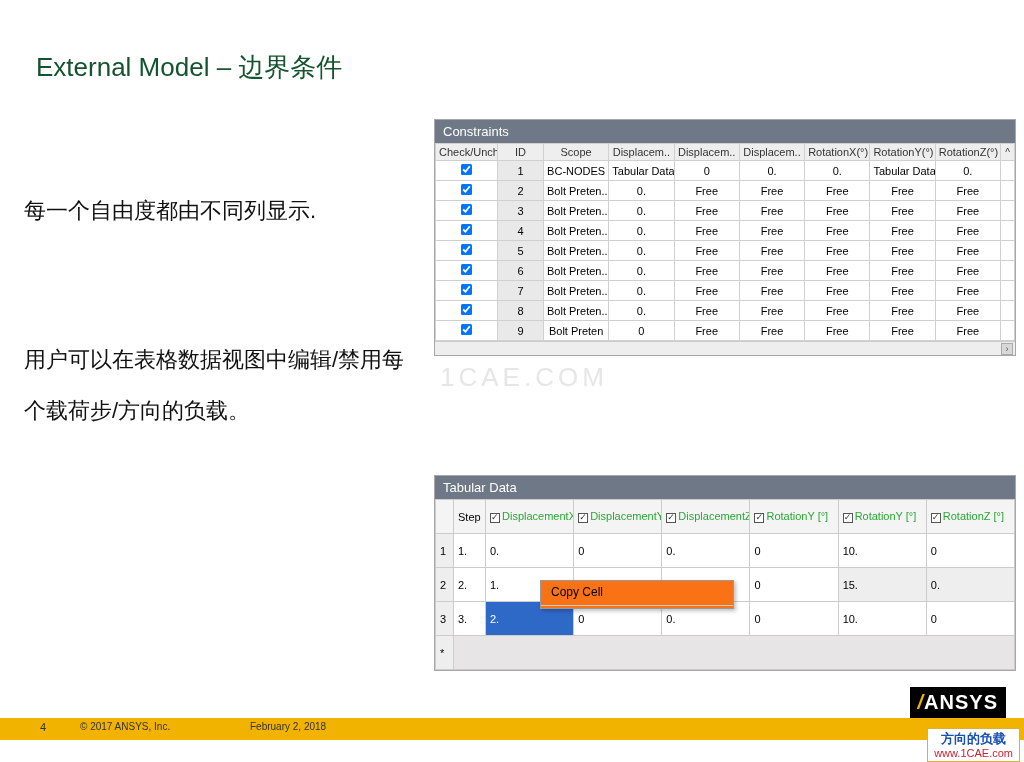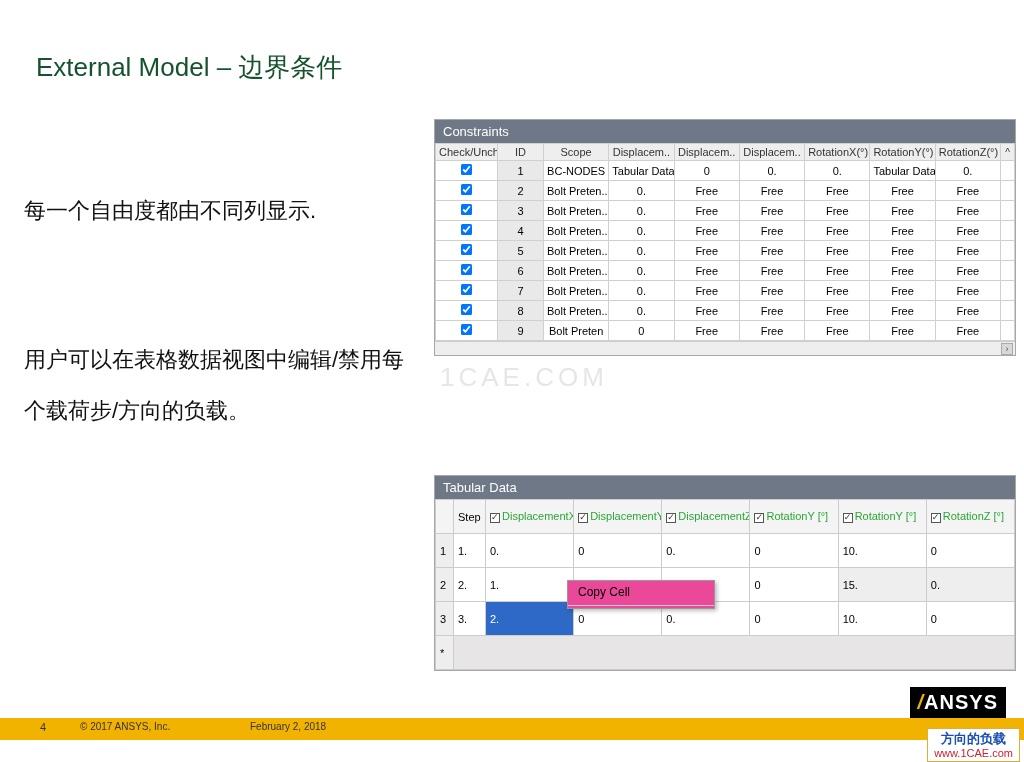--- a/index.html
+++ b/index.html
@@ -123,24 +123,24 @@
   .tab-col-step { width:32px; }
   .sel-cell { background:#2f69c8; color:#fff; }
   .colhead { color:#2aa735; }
   .colhead.rot { }
   .chk { display:inline-block; width:10px;height:10px;border:1px solid #555;background:#fff;vertical-align:middle;margin-right:2px;position:relative;}
   .chk::after{content:"✓";position:absolute;font-size:9px;left:0;top:-2px;color:#333;}
   .tab-empty { height:40px; background:#e7e5e5; }
   
   .ctx-menu {
     position:absolute;
-    left: 567px;
+    left: 540px;
     top: 580px;
-    width: 148px;
-    background:#ec4899;
+    width: 194px;
+    background:#f97316;
     border:1px solid #999;
     box-shadow: 2px 2px 4px rgba(0,0,0,.25);
     font-size:12px;
     z-index:10;
   }
   .ctx-menu .mi { padding:4px 10px; }
   .ctx-menu .sep { border-top:1px solid #ccc; margin:2px 0; }
   
   .footer-bar {
     position:absolute;

